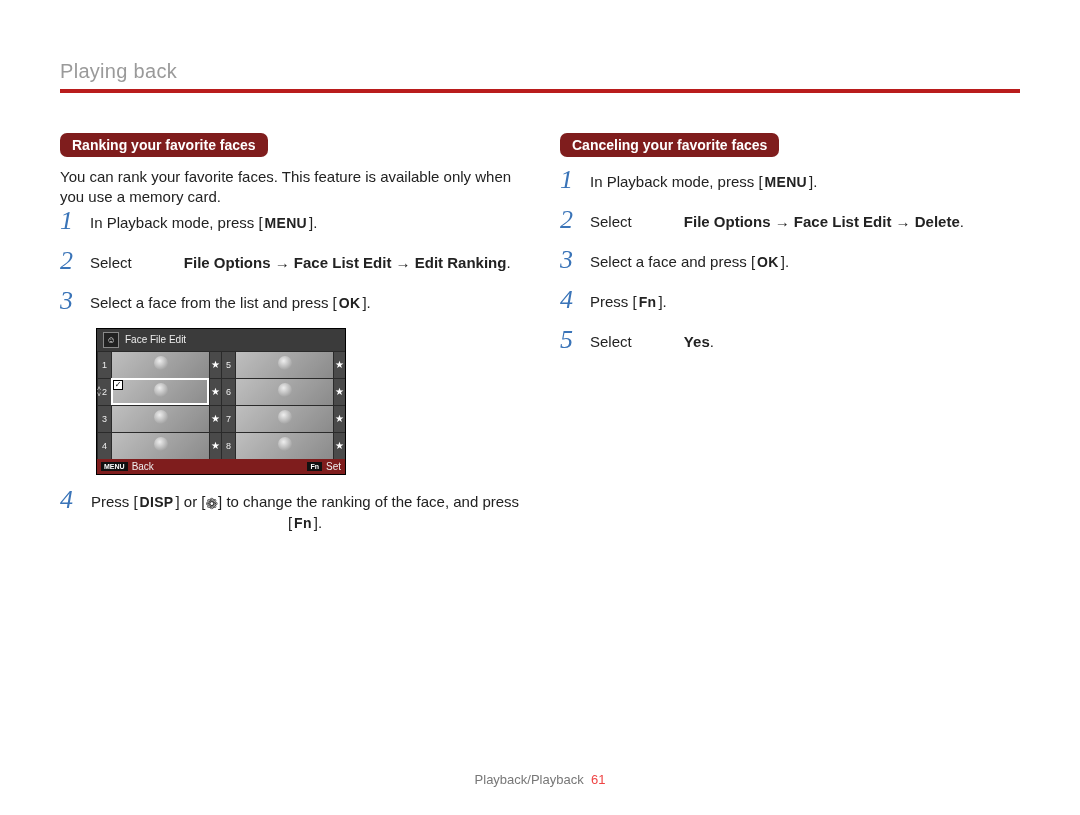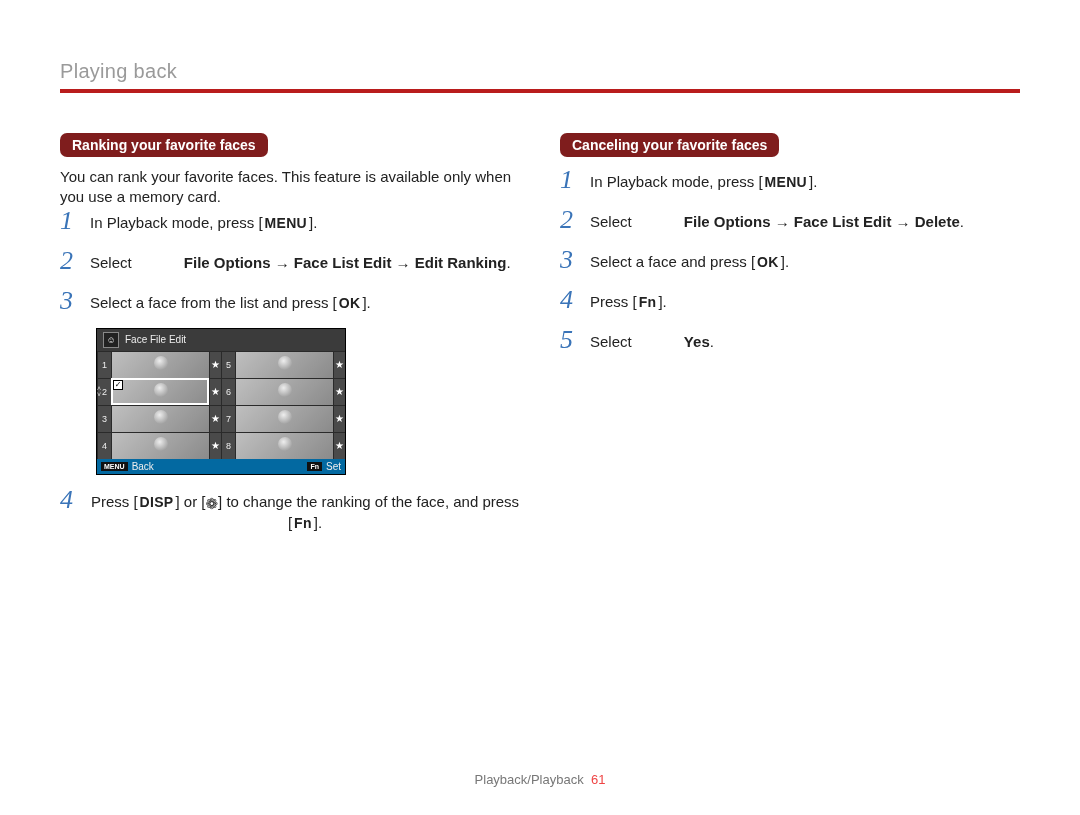--- a/index.html
+++ b/index.html
@@ -150,21 +150,21 @@
   .lcd-grid .face.sel { outline: 2px solid #fff; outline-offset: -2px; }
   .lcd-grid .face .check {
     position: absolute; top: 1px; left: 1px;
     width: 8px; height: 8px; background: #fff; color: #000;
     font-size: 8px; line-height: 8px; text-align: center;
     border: 1px solid #000;
   }
   .lcd-grid .star { font-size: 10px; color: #fff; background: #4a4a4a; }
   .lcd-bot {
     display: flex;
-    background: #0369a1;
+    background: #7f1d1d;
     padding: 2px 4px;
     gap: 4px;
     align-items: center;
   }
   .lcd-bot .tag {
     background: #111;
     color: #fff;
     font-size: 7px;
     font-weight: 700;
     padding: 1px 3px;

